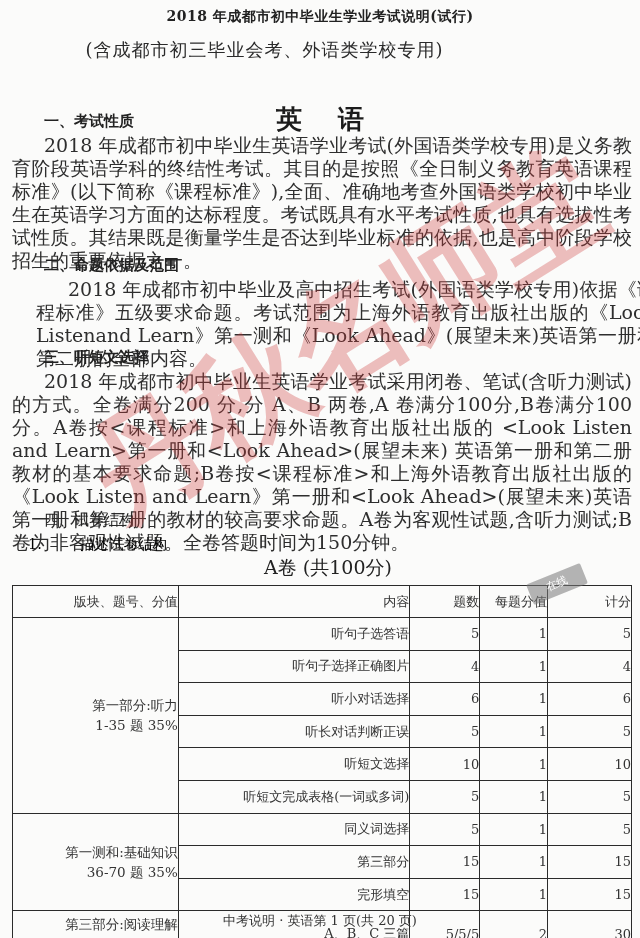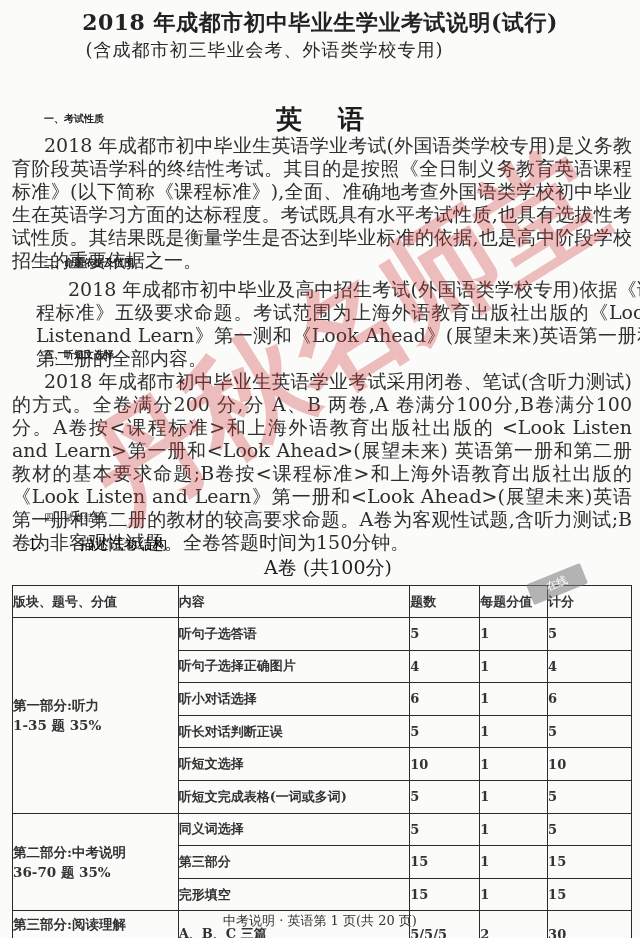--- a/index.html
+++ b/index.html
@@ -1,32 +1,32 @@
 <!DOCTYPE html>
 <html><head>
 <meta charset="utf-8">
 <style>
   html, body { margin:0; padding:0; }
   body {
     width:640px; height:938px; background:#fbfbfa; position:relative; overflow:hidden;
     font-family: "DejaVu Serif", "Liberation Serif", serif; color:#2a2a2a;
   }
-  .title1 { position:absolute; top:8px; left:0; width:640px; text-align:center; font-size:22px; font-weight:bold; letter-spacing:0.5px; color:#222; }
+  .title1 { position:absolute; top:8px; left:0; width:640px; text-align:center; font-size:14px; font-weight:bold; letter-spacing:0.5px; color:#222; }
   .title2 { position:absolute; top:38px; left:0; width:529px; text-align:center; font-size:18px; color:#2a2a2a; letter-spacing:1px; }
   .title3 { position:absolute; top:66px; left:0; width:640px; text-align:center; font-size:26px; font-weight:bold; color:#1c1c1c; word-spacing:28px;margin-top:36px; }
   .title3 span { margin:0 18px; }
-  .h { position:absolute; left:44px; font-size:10px; font-weight:bold; color:#222; font-family:Liberation Sans, sans-serif; }
+  .h { position:absolute; left:44px; font-size:15px; font-weight:bold; color:#222; font-family:Liberation Sans, sans-serif; }
   .h.plain { font-weight:normal; }
   .p { position:absolute; left:12px; width:620px; font-size:19px; line-height:23px; text-align:justify; color:#2e2e2e; }
   .p .indent { display:inline-block; width:32px; }
   .sub { position:absolute; left:28px; top:535px; font-size:14.5px; color:#000000; }
   .sub .num { display:inline-block; width:52px; }
   .tcap { position:absolute; top:555px; left:12px; width:632px; text-align:center; font-size:19px; color:#222; }
   table.a { position:absolute; top:585px; left:12px; width:620px; border-collapse:collapse; font-size:13px; color:#333; }
-  table.a td, table.a th { border:1.2px solid #2b2b2b; text-align:left; height:31.6px; padding:0; font-weight:bold; }
+  table.a td, table.a th { border:1.2px solid #2b2b2b; text-align:right; height:31.6px; padding:0; font-weight:normal; }
   table.a th { height:31px; }
   table.a td.part { line-height:20px; font-size:13.5px; }
   .footer { position:absolute; top:912px; left:0; width:640px; text-align:center; font-size:13px; color:#333; }
   
   .wm { position:absolute; left:60px; top:420px; font-size:118px; color:rgba(205,60,60,0.32); font-family:"DejaVu Sans","Liberation Sans",sans-serif; font-weight:bold; transform:rotate(-32deg); transform-origin:left top; white-space:nowrap; pointer-events:none; letter-spacing:-4px; }
   .wm-badge { position:absolute; left:528px; top:573px; width:58px; height:22px; background:rgba(120,120,120,0.55); color:#fff; font-size:11px; text-align:center; line-height:22px; transform:rotate(-22deg); border-radius:2px; font-family:"DejaVu Sans",sans-serif; pointer-events:none; }
 </style>
 </head>
 <body>
 
@@ -101,21 +101,21 @@
       </tr>
   <tr>
         <td>听短文完成表格(一词或多词)</td>
         <td>5</td>
         <td>1</td>
         <td>5</td>
       </tr>
 
   <tr>
     <td class="part" rowspan="3">
-          <div>第二部分:中考说明</div>
+          <div>第一测和:基础知识</div>
           <div>36-70 题   35%</div>
         </td>
     <td>同义词选择</td>
         <td>5</td>
         <td>1</td>
         <td>5</td>
   </tr>
   <tr>
         <td>第三部分</td>
         <td>15</td>

